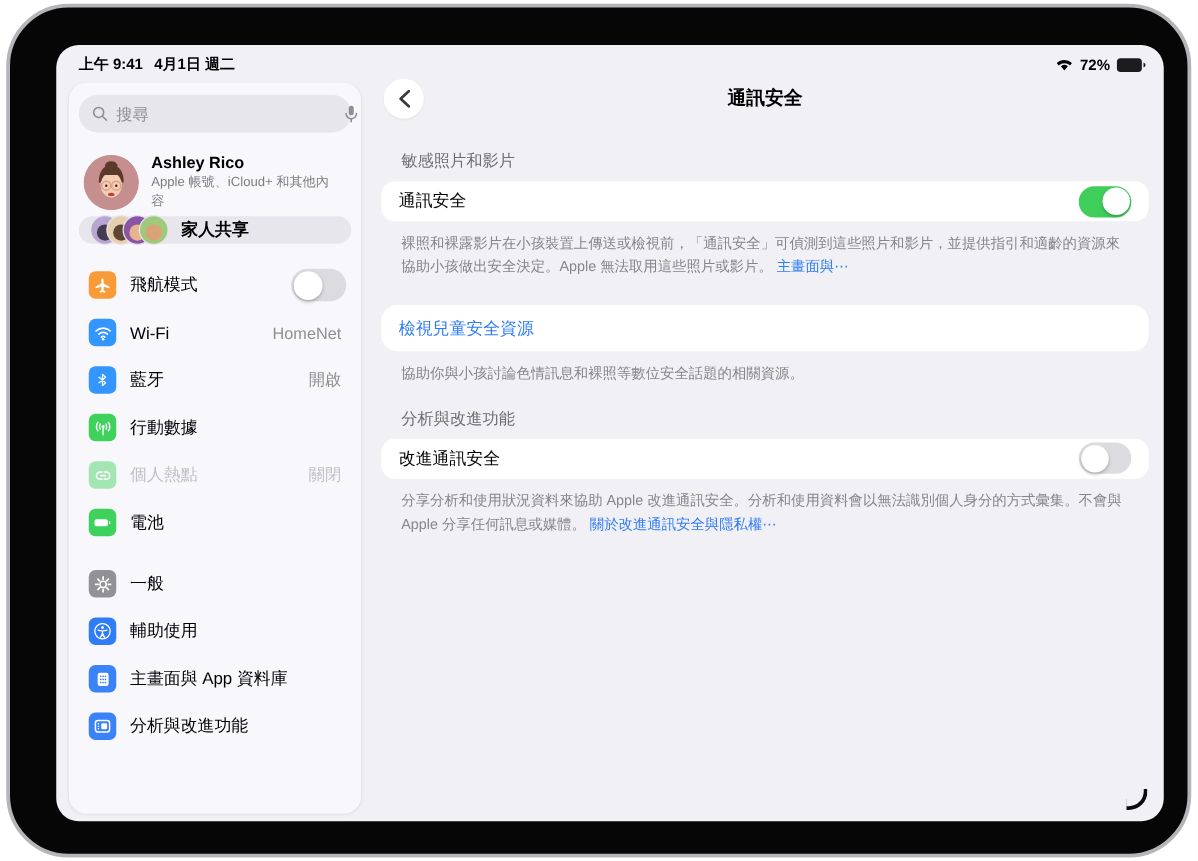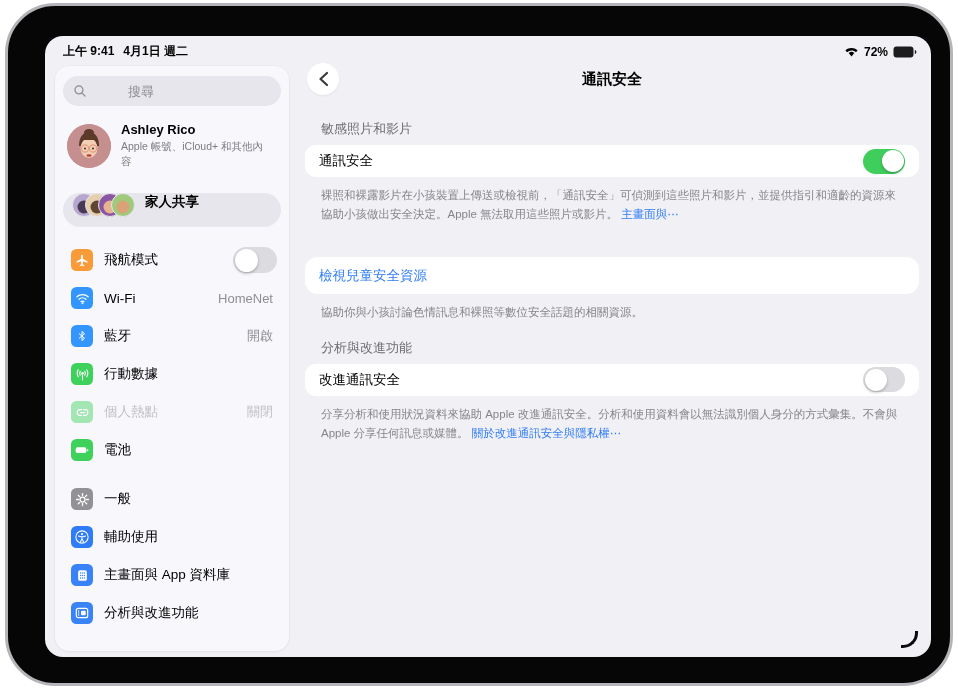--- a/index.html
+++ b/index.html
@@ -19,28 +19,28 @@
   .sb-left { display:flex; gap:9px; }
   .sb-right { display:flex; align-items:center; gap:5px; }
 
   
   .sidebar { position:absolute; left:10px; top:30px; width:234px; height:585px;
              background:#f8f7fc; border-radius:14px; overflow:hidden;
              box-shadow:0 1px 3px rgba(0,0,0,.05), 0 0 0 .5px rgba(0,0,0,.03); }
   .search-pill { margin:10px 8px 0; height:30px; background:#e7e6ec; border-radius:15px;
                  display:flex; align-items:center; padding:0 10px; gap:6px; }
   .search-pill input { flex:1; border:none; background:transparent; outline:none;
-                 font-size:13px; color:#444; font-family:"Liberation Sans", sans-serif;margin-left:35px; }
+                 font-size:13px; color:#444; font-family:"Liberation Sans", sans-serif; }
   .search-pill input::placeholder { color:#8e8e93; }
   .profile { display:flex; align-items:center; gap:10px; margin:16px 12px 0; }
   .avatar { width:44px; height:44px; border-radius:50%; background:#c58f8f; flex:none; overflow:hidden; }
   .p-name { font-size:13px; font-weight:700; color:#000000; }
   .p-sub  { font-size:10.5px; color:#7c7c81; line-height:1.45; margin-top:2px; width:150px; }
-  .family-pill { margin:24px 8px 0; height:34px; background:#e7e6ec; border-radius:17px;
-                 display:flex; align-items:flex-start; padding:0 9px; }
+  .family-pill { margin:4px 8px 0; height:22px; background:#e7e6ec; border-radius:17px;
+                 display:flex; align-items:center; padding:0 9px; }
   .fam-avatars { display:flex; margin-right:10px; }
   .fam-avatars span { width:24px; height:24px; border-radius:50%; border:1.5px solid #e7e6ec;
                       position:relative; }
   .fam-avatars span + span { margin-left:-11px; }
   .fam-avatars i { position:absolute; left:50%; top:55%; transform:translate(-50%,-50%);
                    width:13px; height:13px; border-radius:50%; display:block; }
   .family-pill b { font-size:13.5px; font-weight:700; color:#000; }
 
   .side-list { margin-top:14px; padding:0 8px; }
   .side-row { height:38px; display:flex; align-items:center; padding:0 4px 0 8px; border-radius:9px; }
@@ -70,21 +70,21 @@
               box-shadow:0 1px 2px rgba(0,0,0,.06); }
   .page-title { text-align:center; line-height:32px; font-size:15px; font-weight:700; color:#000; }
 
   .sec-header { margin:25px 16px 0; font-size:13px; color:#6d6d72; }
   .card { background:#fff; border-radius:11px; }
   .row-card { margin-top:7px; height:32px; display:flex; align-items:center; padding:0 14px; }
   .row-card .lbl { font-size:13.5px; color:#000; }
   .row-card .toggle { margin-left:auto; }
   .footnote { margin:9px 16px 0; font-size:11.5px; line-height:1.62; color:#85858a; }
   .link { color:#2f7cf6; cursor:pointer; }
-  .btn-card { margin-top:34px; height:37px; border-radius:13px; display:flex; align-items:center;
+  .btn-card { margin-top:21px; height:37px; border-radius:13px; display:flex; align-items:center;
               padding:0 14px; font-size:13.5px; color:#2f7cf6; cursor:pointer; }
 
   .corner-mark { position:absolute; right:13px; bottom:9px; width:17px; height:17px;
                  border-right:3px solid #0c0c0c; border-bottom:3px solid #0c0c0c;
                  border-bottom-right-radius:15px; }
   svg { display:block; }
 </style>
 </head>
 <body>
 

